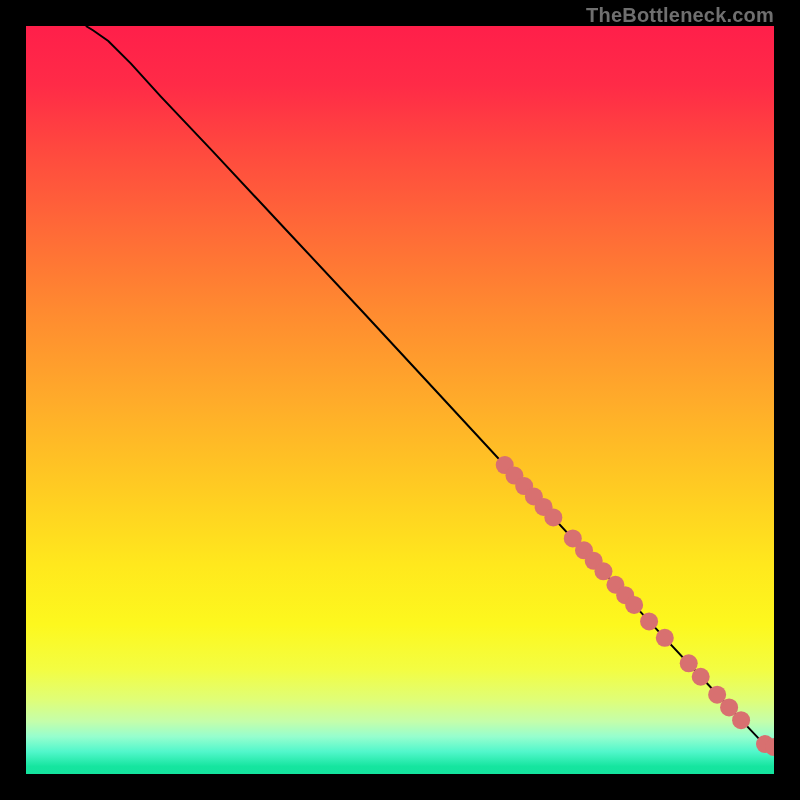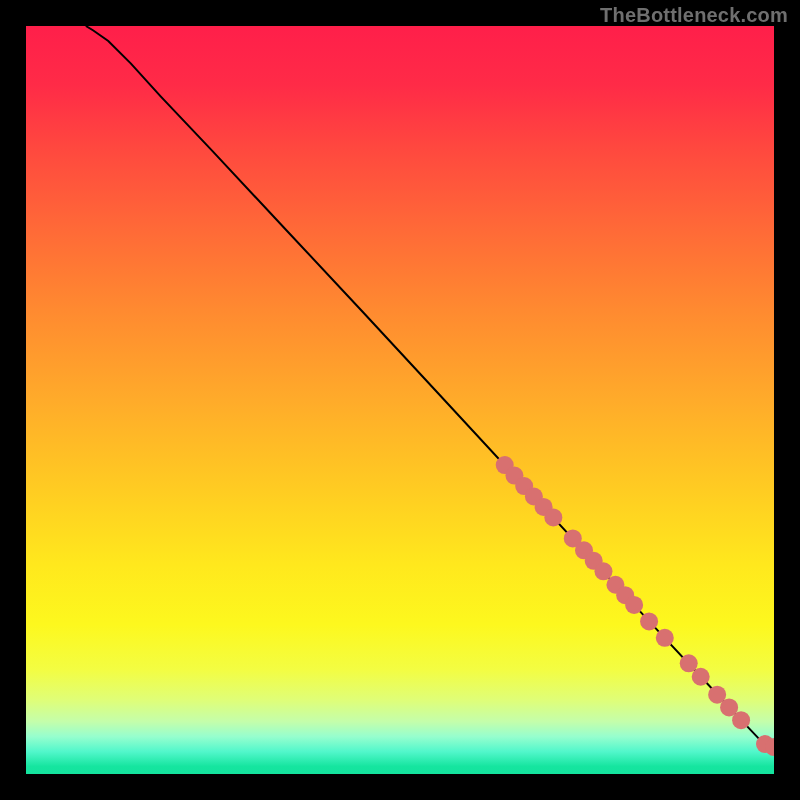--- a/index.html
+++ b/index.html
@@ -31,21 +31,21 @@
       #c4feab 93%,
       #96fece 95%,
       #52f7cb 97%,
       #15e59f 99%,
       #14e39e 100%
     );
   }
   .attrib {
     position: absolute;
     top: 4px;
-    right: 12px;
+    right: 26px;
     font-family: Arial, Helvetica, sans-serif;
     font-size: 20px;
     font-weight: bold;
     color: #6f6f6f;
     letter-spacing: 0.2px;
   }
   svg.plot {
     position: absolute;
     left: 26px;
     top: 26px;

